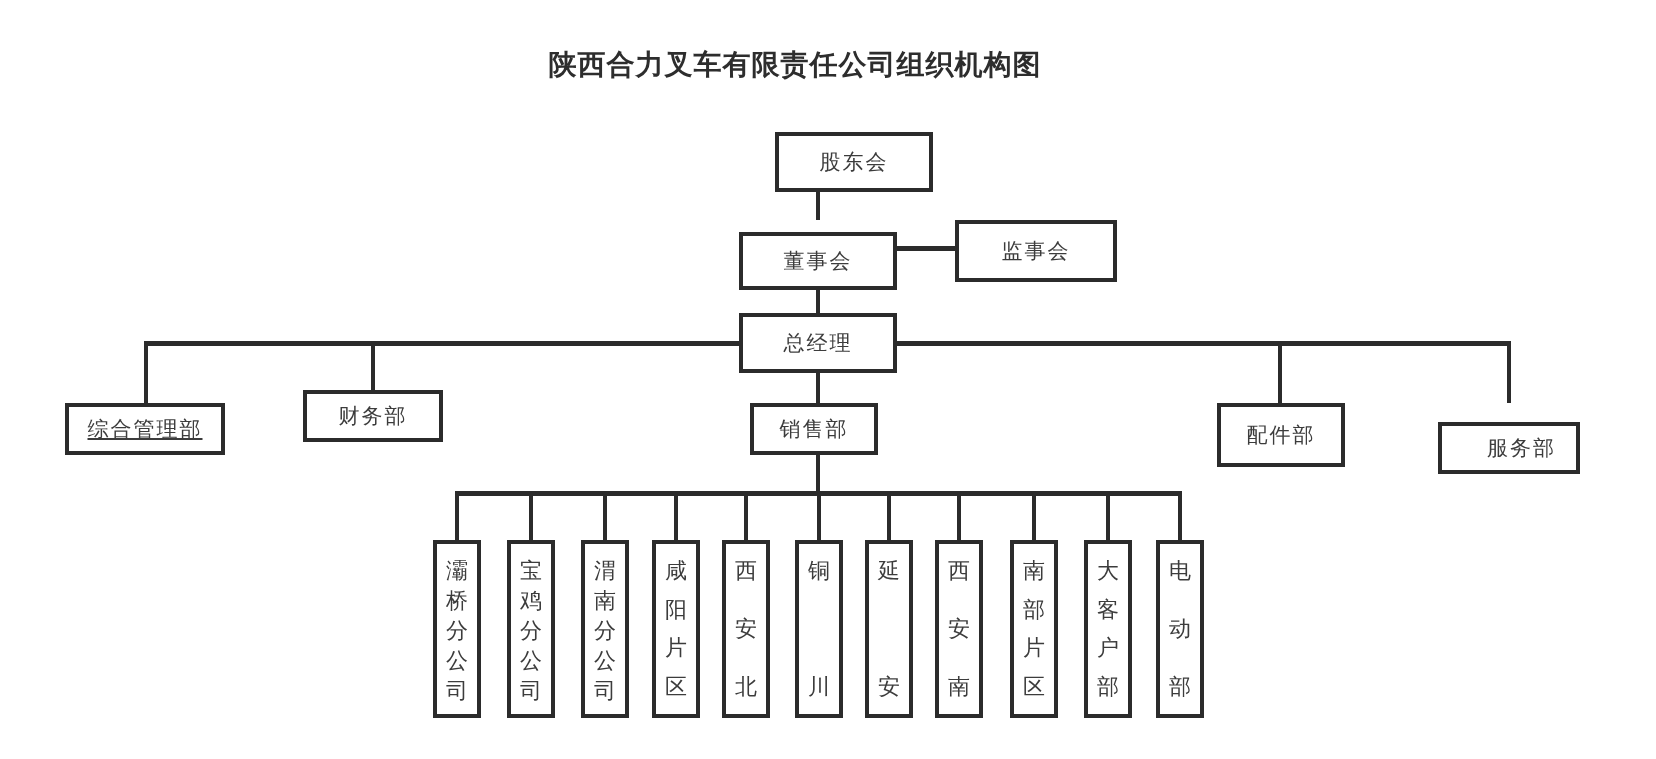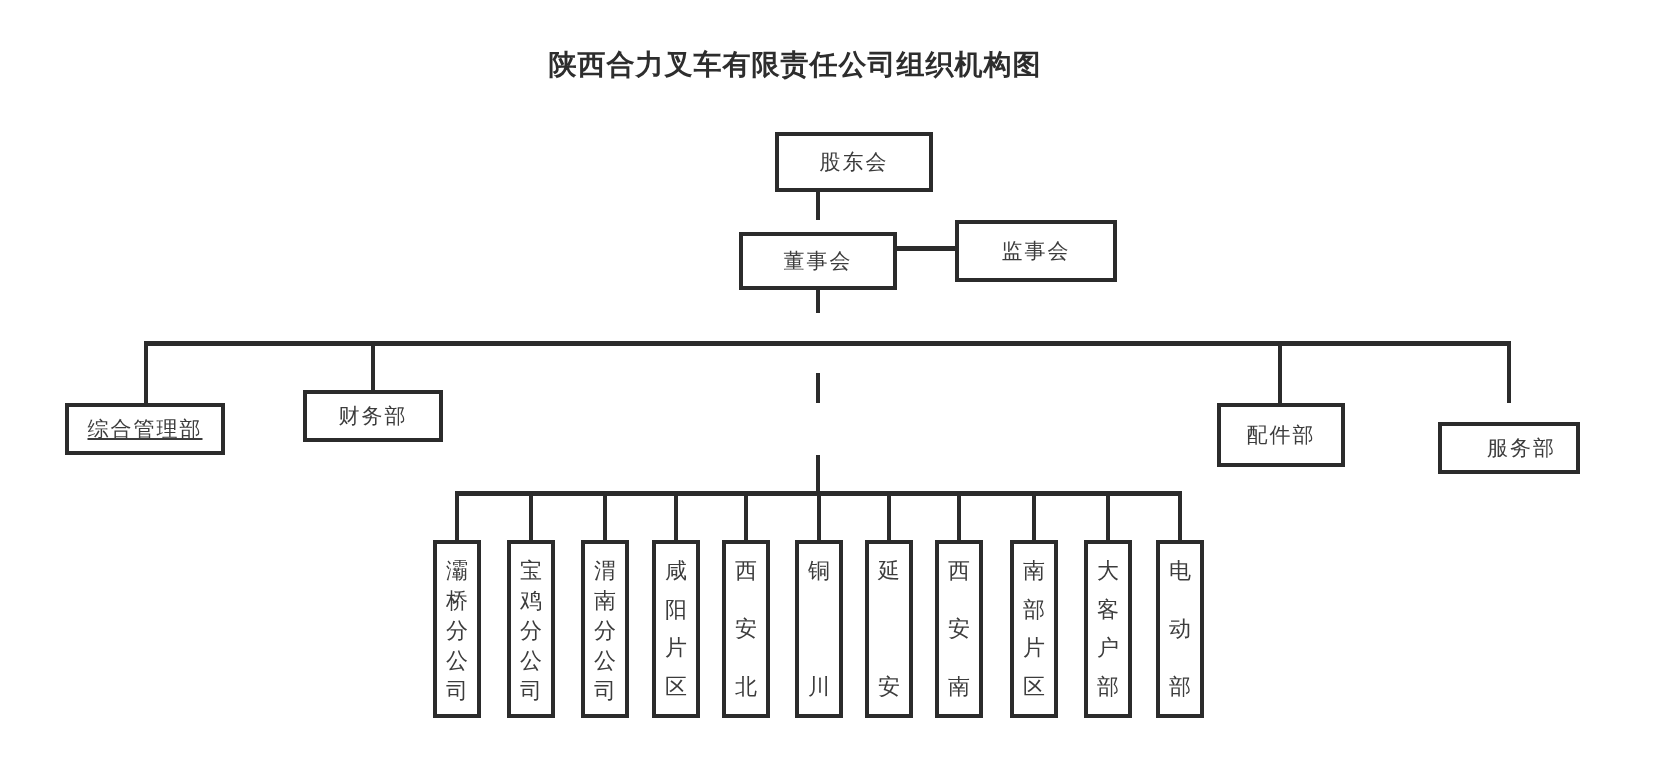--- a/index.html
+++ b/index.html
@@ -62,23 +62,25 @@
 </head>
 <body>
 
 <div class="canvas">
 
   <div class="chart-title">陕西合力叉车有限责任公司组织机构图</div>
 
   <div class="node" style="left:739px; top:132px; width:158px; height:60px;margin-left:36px;">股东会</div>
   <div class="node" style="left:739px; top:220px; width:158px; height:58px;margin-top:12px;">董事会</div>
   <div class="node" style="left:955px; top:220px; width:162px; height:62px;">监事会</div>
+  <div class="node" style="left:739px; top:313px; width:158px; height:60px;">总经理</div>
 
   <div class="node" style="left:65px;   top:403px; width:160px; height:52px;text-decoration:underline;">综合管理部</div>
   <div class="node" style="left:303px;  top:390px; width:140px; height:52px;">财务部</div>
+  <div class="node" style="left:750px;  top:403px; width:128px; height:52px;">销售部</div>
   <div class="node" style="left:1217px; top:403px; width:128px; height:64px;">配件部</div>
   <div class="node" style="left:1438px; top:422px; width:142px; height:52px;padding-left:25px;">服务部</div>
 
   <div class="node vnode vtext" style="left:433px;">
       <span>灞</span>
       <span>桥</span>
       <span>分</span>
       <span>公</span>
       <span>司</span>
     </div>

